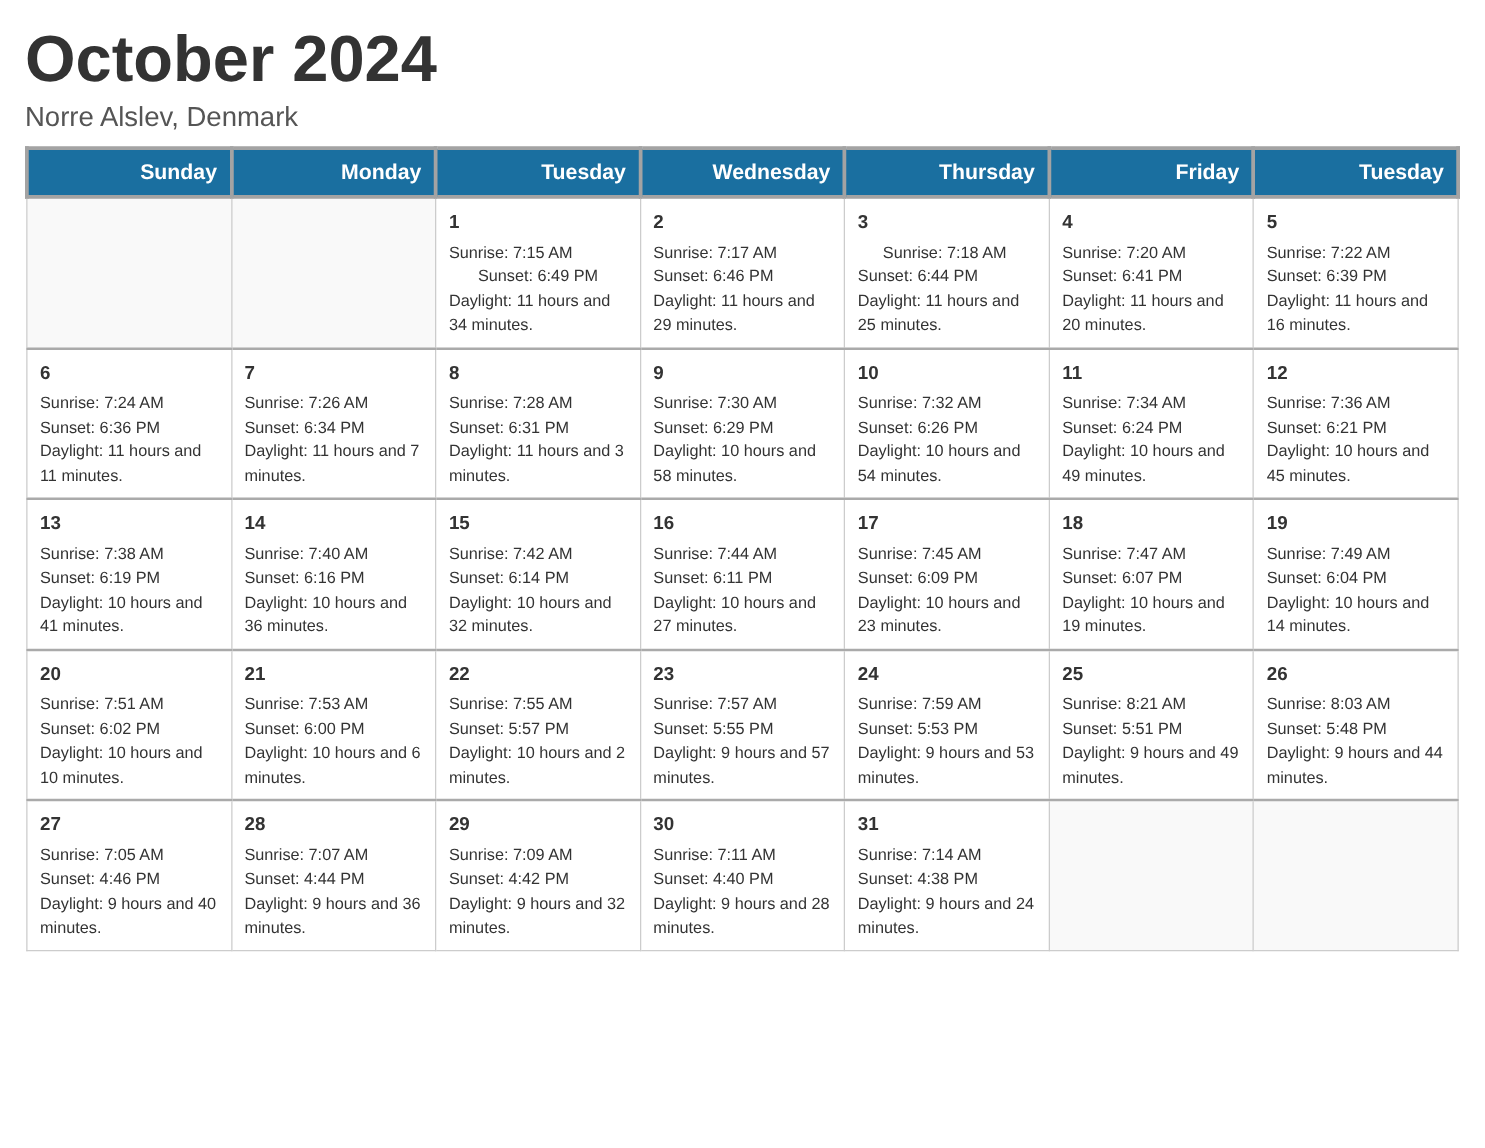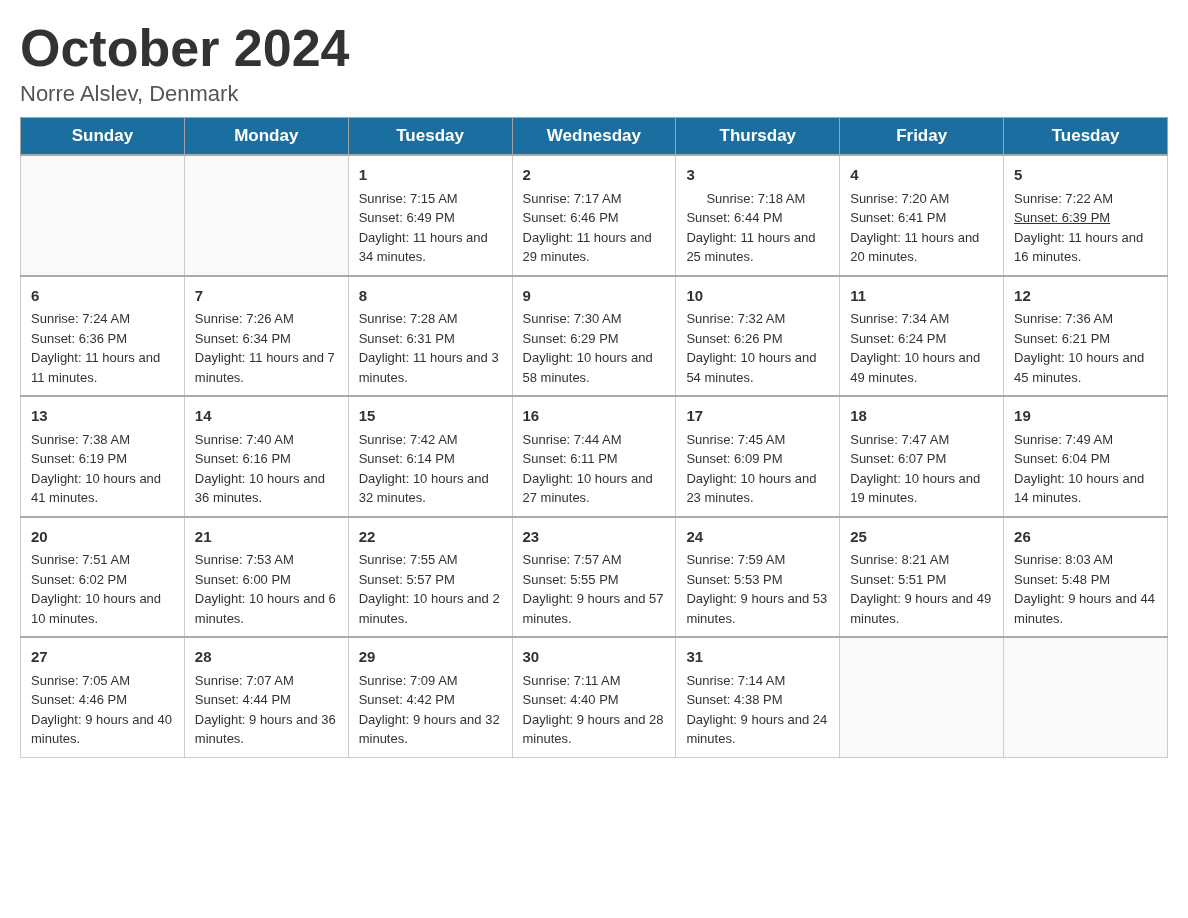--- a/index.html
+++ b/index.html
@@ -63,22 +63,22 @@
       width: 100%;
       border-collapse: collapse;
       margin-top: 10px;
     }
     .calendar th {
       background-color: #1a6fa0;
       color: #fff;
       font-size: 17px;
       font-weight: bold;
       padding: 8px 10px;
-      text-align: center;
-      border: 1px solid #a3a3a3;
+      text-align: right;
+      border: 3px solid #a3a3a3;
     }
     .calendar td {
       vertical-align: top;
       border: 1px solid #ccc;
       padding: 8px 10px;
       width: 14.28%;
       font-size: 13px;
       color: #333;
       line-height: 1.5;
     }
@@ -117,21 +117,21 @@
         <th>Tuesday</th>
       </tr>
   </thead>
   <tbody id="calendar-body">
   <tr>
         <td class="empty"></td>
         <td class="empty"></td>
         <td>
           <span class="day-num">1</span>
           <span style="display: block;">Sunrise: 7:15 AM</span>
-          <span style="display: block;">Sunset: 6:49 PM</span>
+          <span style="display: block; text-align: center;">Sunset: 6:49 PM</span>
           <span style="display: block;">Daylight: 11 hours and 34 minutes.</span>
         </td>
         <td>
           <span class="day-num">2</span>
           <span style="display: block;">Sunrise: 7:17 AM</span>
           <span style="display: block;">Sunset: 6:46 PM</span>
           <span style="display: block;">Daylight: 11 hours and 29 minutes.</span>
         </td>
         <td>
           <span class="day-num">3</span>
@@ -141,21 +141,21 @@
         </td>
         <td>
           <span class="day-num">4</span>
           <span style="display: block;">Sunrise: 7:20 AM</span>
           <span style="display: block;">Sunset: 6:41 PM</span>
           <span style="display: block;">Daylight: 11 hours and 20 minutes.</span>
         </td>
         <td>
           <span class="day-num">5</span>
           <span style="display: block;">Sunrise: 7:22 AM</span>
-          <span style="display: block; text-decoration: underline;">Sunset: 6:39 PM</span>
+          <span style="display: block;">Sunset: 6:39 PM</span>
           <span style="display: block;">Daylight: 11 hours and 16 minutes.</span>
         </td>
       </tr>
       <tr>
         <td>
           <span class="day-num">6</span>
           <span style="display: block;">Sunrise: 7:24 AM</span>
           <span style="display: block;">Sunset: 6:36 PM</span>
           <span style="display: block;">Daylight: 11 hours and 11 minutes.</span>
         </td>

